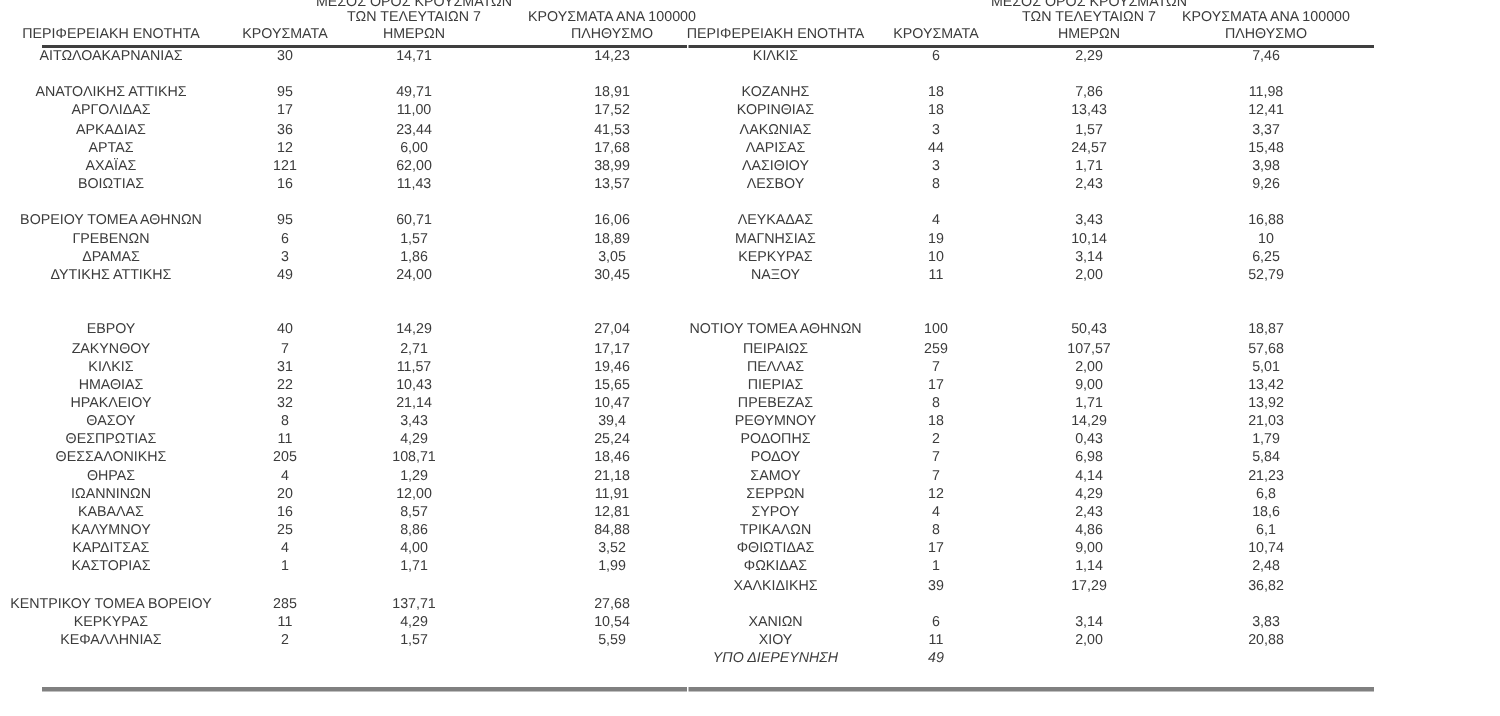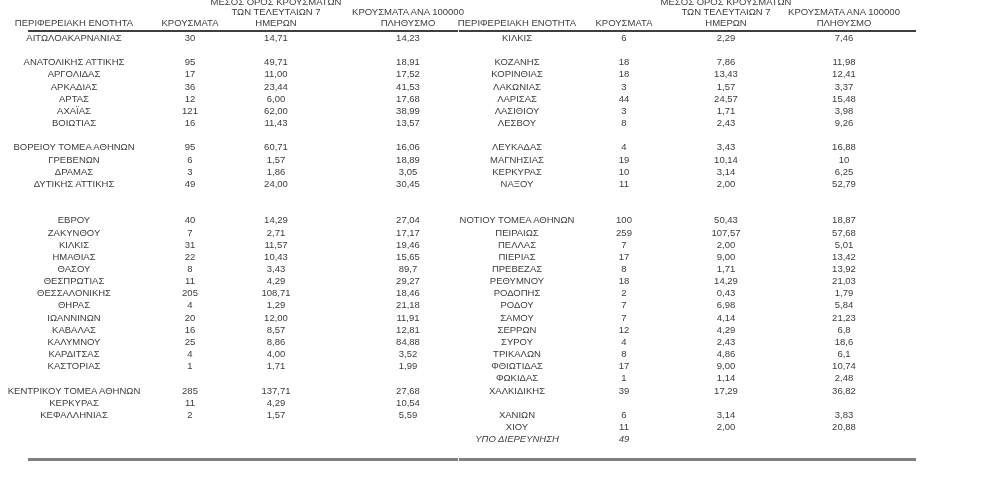--- a/index.html
+++ b/index.html
@@ -179,30 +179,36 @@
         <div class="cell c2">11,57</div>
         <div class="cell c3">19,46</div>
       </div>
       <div class="row">
         <div class="cell c0">ΗΜΑΘΙΑΣ</div>
         <div class="cell c1">22</div>
         <div class="cell c2">10,43</div>
         <div class="cell c3">15,65</div>
       </div>
       <div class="row">
+        <div class="cell c0">ΗΡΑΚΛΕΙΟΥ</div>
+        <div class="cell c1">32</div>
+        <div class="cell c2">21,14</div>
+        <div class="cell c3">10,47</div>
+      </div>
+      <div class="row">
         <div class="cell c0">ΘΑΣΟΥ</div>
         <div class="cell c1">8</div>
         <div class="cell c2">3,43</div>
-        <div class="cell c3">89,7</div>
+        <div class="cell c3">39,4</div>
       </div>
       <div class="row">
         <div class="cell c0">ΘΕΣΠΡΩΤΙΑΣ</div>
         <div class="cell c1">11</div>
         <div class="cell c2">4,29</div>
-        <div class="cell c3">29,27</div>
+        <div class="cell c3">25,24</div>
       </div>
       <div class="row">
         <div class="cell c0">ΘΕΣΣΑΛΟΝΙΚΗΣ</div>
         <div class="cell c1">205</div>
         <div class="cell c2">108,71</div>
         <div class="cell c3">18,46</div>
       </div>
       <div class="row">
         <div class="cell c0">ΘΗΡΑΣ</div>
         <div class="cell c1">4</div>
@@ -234,21 +240,21 @@
         <div class="cell c3">3,52</div>
       </div>
       <div class="row">
         <div class="cell c0">ΚΑΣΤΟΡΙΑΣ</div>
         <div class="cell c1">1</div>
         <div class="cell c2">1,71</div>
         <div class="cell c3">1,99</div>
       </div>
       <div class="row"></div>
       <div class="row">
-        <div class="cell c0">ΚΕΝΤΡΙΚΟΥ ΤΟΜΕΑ ΑΘΗΝΩΝ</div>
+        <div class="cell c0">ΚΕΝΤΡΙΚΟΥ ΤΟΜΕΑ ΒΟΡΕΙΟΥ</div>
         <div class="cell c1">285</div>
         <div class="cell c2">137,71</div>
         <div class="cell c3">27,68</div>
       </div>
       <div class="row">
         <div class="cell c0">ΚΕΡΚΥΡΑΣ</div>
         <div class="cell c1">11</div>
         <div class="cell c2">4,29</div>
         <div class="cell c3">10,54</div>
       </div>

